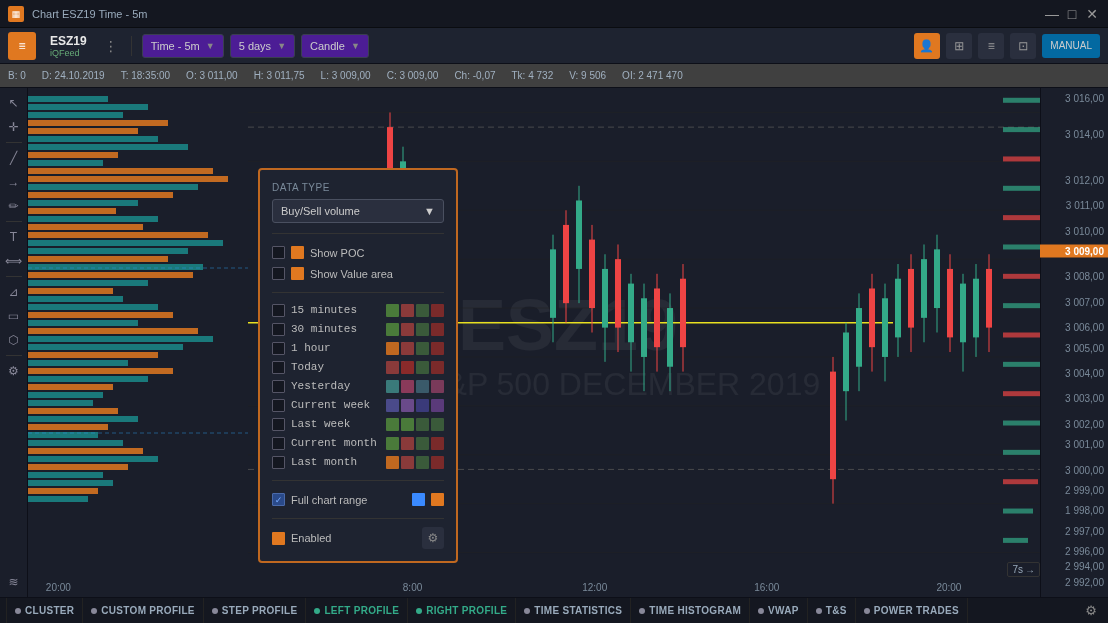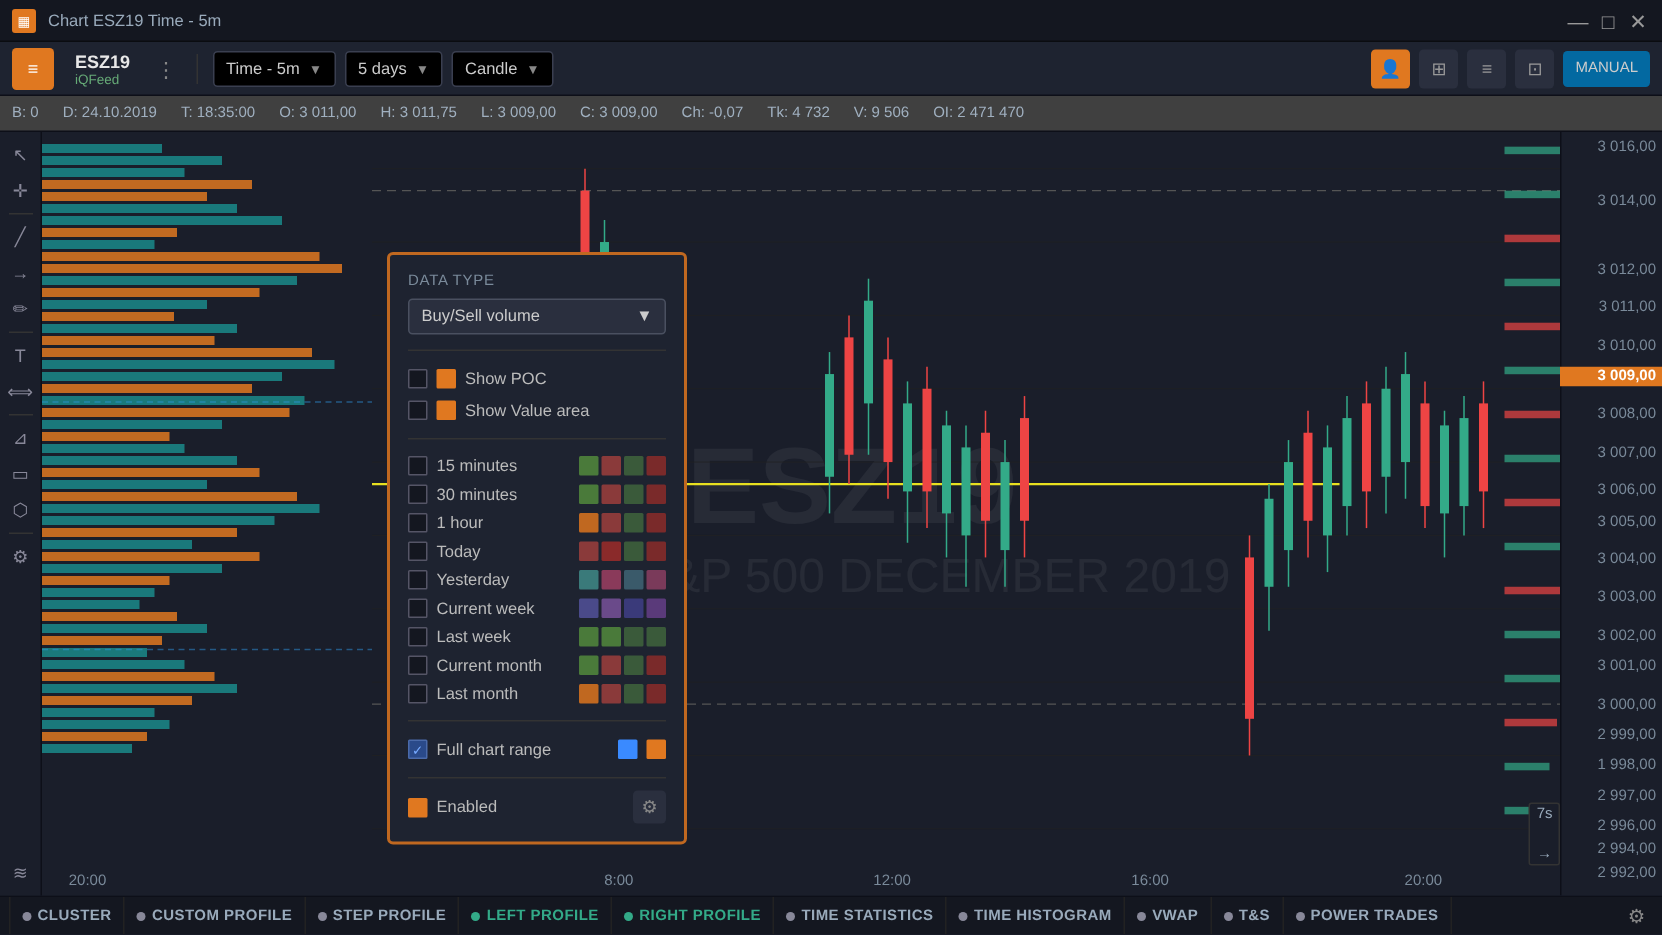--- a/index.html
+++ b/index.html
@@ -13,21 +13,21 @@
     .title-btn { width: 16px; height: 16px; color: #999; font-size: 14px; cursor: pointer; display: flex; align-items: center; justify-content: center; }
 
     
     .toolbar { background: #1e2330; height: 36px; display: flex; align-items: center; padding: 0 8px; gap: 6px; border-bottom: 1px solid #0d0f18; }
     .toolbar-logo { width: 28px; height: 28px; background: #e07820; border-radius: 3px; display: flex; align-items: center; justify-content: center; font-weight: bold; color: white; font-size: 12px; }
     .ticker-box { display: flex; flex-direction: column; padding: 0 8px; }
     .ticker-symbol { color: #e8e8e8; font-weight: bold; font-size: 12px; }
     .ticker-sub { color: #6a7; font-size: 9px; }
     .toolbar-sep { width: 1px; height: 20px; background: #333; margin: 0 4px; }
     .toolbar-menu-btn { width: 20px; height: 20px; color: #888; cursor: pointer; display: flex; align-items: center; justify-content: center; font-size: 14px; }
-    .dropdown-btn { background: #000000; border: 1px solid #3a3f50; border-radius: 3px; padding: 4px 8px; color: #ccc; cursor: pointer; display: flex; align-items: center; gap: 6px; font-size: 11px; height: 24px; }
+    .dropdown-btn { background: #4c1d95; border: 1px solid #3a3f50; border-radius: 3px; padding: 4px 8px; color: #ccc; cursor: pointer; display: flex; align-items: center; gap: 6px; font-size: 11px; height: 24px; }
     .dropdown-btn .arrow { color: #888; font-size: 9px; }
     .toolbar-right { margin-left: auto; display: flex; gap: 6px; align-items: center; }
     .icon-btn { width: 26px; height: 26px; background: #2a2f3e; border-radius: 3px; display: flex; align-items: center; justify-content: center; color: #999; cursor: pointer; font-size: 12px; }
     .icon-btn.active { background: #e07820; color: white; }
     .manual-btn { background: #0369a1; border-radius: 3px; padding: 4px 8px; color: #ccc; font-size: 10px; height: 24px; display: flex; align-items: center; }
 
     
     .info-bar { background: #404040; height: 24px; display: flex; align-items: center; padding: 0 8px; gap: 16px; border-bottom: 1px solid #0d0f18; font-size: 10px; color: #7a8a9a; }
     .info-bar span { color: #a0b0c0; }
 
@@ -50,21 +50,21 @@
     
     .popup { position: absolute; top: 80px; left: 230px; width: 200px; background: #1e2330; border: 2px solid #c06820; border-radius: 4px; z-index: 100; padding: 12px; }
     .popup-label { color: #7a8a9a; font-size: 10px; margin-bottom: 6px; text-transform: uppercase; letter-spacing: 0.5px; }
     .popup-dropdown { background: #2a2f3e; border: 1px solid #4a5060; border-radius: 3px; padding: 5px 8px; color: #ccc; display: flex; justify-content: space-between; align-items: center; cursor: pointer; margin-bottom: 10px; font-size: 11px; }
     .popup-sep { height: 1px; background: #333; margin: 8px 0; }
     .popup-row { display: flex; align-items: center; gap: 6px; padding: 4px 0; cursor: pointer; }
     .popup-checkbox { width: 13px; height: 13px; border: 1px solid #556; background: #141720; display: flex; align-items: center; justify-content: center; font-size: 9px; border-radius: 1px; }
     .popup-checkbox.checked { background: #2a4a8a; border-color: #4a6aaa; color: #7af; }
     .popup-label-text { color: #bbb; font-size: 11px; flex: 1; }
     .color-swatch { width: 13px; height: 13px; border-radius: 1px; }
-    .popup-row-item { display: flex; align-items: center; gap: 6px; padding: 3px 0; cursor: pointer; }
+    .popup-row-item { display: flex; align-items: flex-start; gap: 6px; padding: 3px 0; cursor: pointer; font-family: Liberation Mono, monospace; }
     .popup-row-item .label { color: #bbb; font-size: 11px; flex: 1; }
     .swatch-pair { display: flex; gap: 2px; }
     .enabled-row { display: flex; align-items: center; gap: 6px; margin-top: 4px; }
     .gear-btn { width: 22px; height: 22px; background: #2a2f3e; border-radius: 3px; display: flex; align-items: center; justify-content: center; color: #888; cursor: pointer; margin-left: auto; font-size: 12px; }
 
     
     .bottom-bar { height: 26px; background: #141720; border-top: 1px solid #0d0f18; display: flex; align-items: center; padding: 0 6px; gap: 0; overflow: hidden; }
     .bottom-item { display: flex; align-items: center; gap: 4px; padding: 0 8px; height: 100%; color: #9ab; font-size: 10px; font-weight: 600; letter-spacing: 0.3px; cursor: pointer; border-right: 1px solid #222; white-space: nowrap; }
     .bottom-item:first-child { border-left: 1px solid #222; }
     .dot { width: 6px; height: 6px; border-radius: 50%; }
@@ -75,21 +75,21 @@
     
     .scale-numbers { position: absolute; right: 0; top: 0; bottom: 0; width: 68px; background: #1a1e2a; border-left: 1px solid #0d0f18; }
     .scale-num { position: absolute; right: 4px; font-size: 10px; color: #7a8a9a; transform: translateY(-50%); }
     .scale-highlight { position: absolute; right: 0; background: #e07820; color: white; padding: 1px 4px; font-size: 10px; font-weight: bold; transform: translateY(-50%); width: 68px; text-align: right; }
 
     
     .time-axis { position: absolute; bottom: 0; left: 0; right: 68px; height: 20px; display: flex; align-items: center; color: #7a8a9a; font-size: 10px; }
     .time-label { position: absolute; transform: translateX(-50%); }
 
     
-    .seven-s { position: absolute; bottom: 20px; right: 68px; background: #1a1e2a; border: 1px solid #333; border-radius: 2px; padding: 1px 4px; font-size: 10px; color: #9ab; display: flex; align-items: center; gap: 16px; flex-direction: column; }
+    .seven-s { position: absolute; bottom: 20px; right: 68px; background: #1a1e2a; border: 1px solid #333; border-radius: 2px; padding: 1px 4px; font-size: 10px; color: #9ab; display: flex; align-items: center; gap: 2px; }
   </style>
 </head>
 <body>
 
 <div class="title-bar">
   <div class="title-bar-icon">▦</div>
   <span class="title-text">Chart ESZ19 Time - 5m</span>
   <div class="title-controls">
     <div class="title-btn">—</div>
     <div class="title-btn">□</div>

